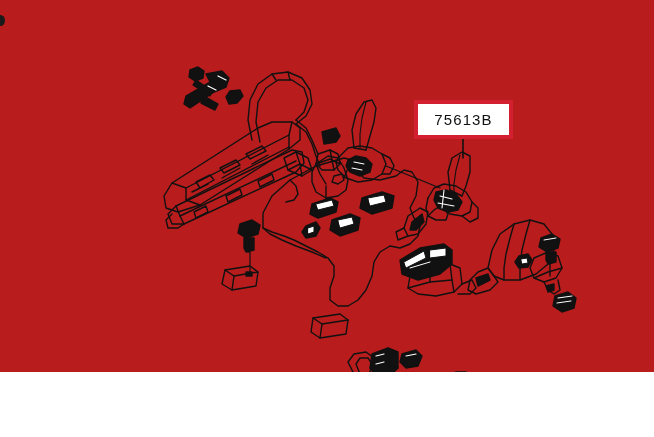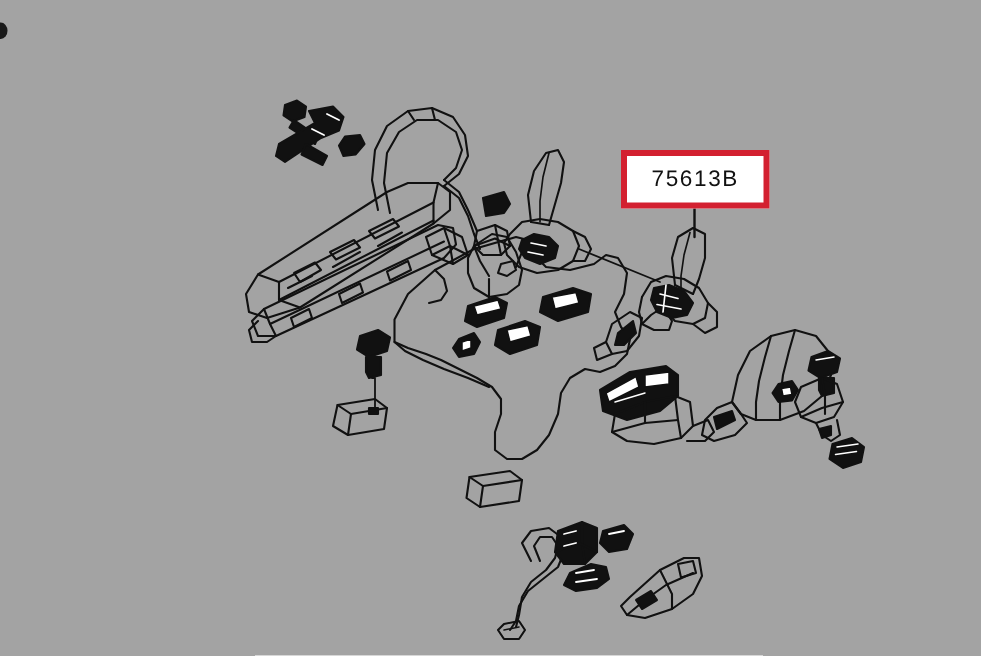--- a/index.html
+++ b/index.html
@@ -3,22 +3,22 @@
 <meta charset="utf-8">
 <style>
   html, body {
     margin: 0;
     padding: 0;
     background: #ffffff;
   }
   #page {
     position: relative;
     width: 654px;
-    height: 437px;
-    background: #a3a3a3;
+    height: 372px;
+    background: #b91c1c;
     overflow: hidden;
     font-family: "Liberation Sans", sans-serif;
   }
   #diagram-svg {
     position: absolute;
     left: 0;
     top: 0;
     width: 654px;
     height: 437px;
     display: block;

